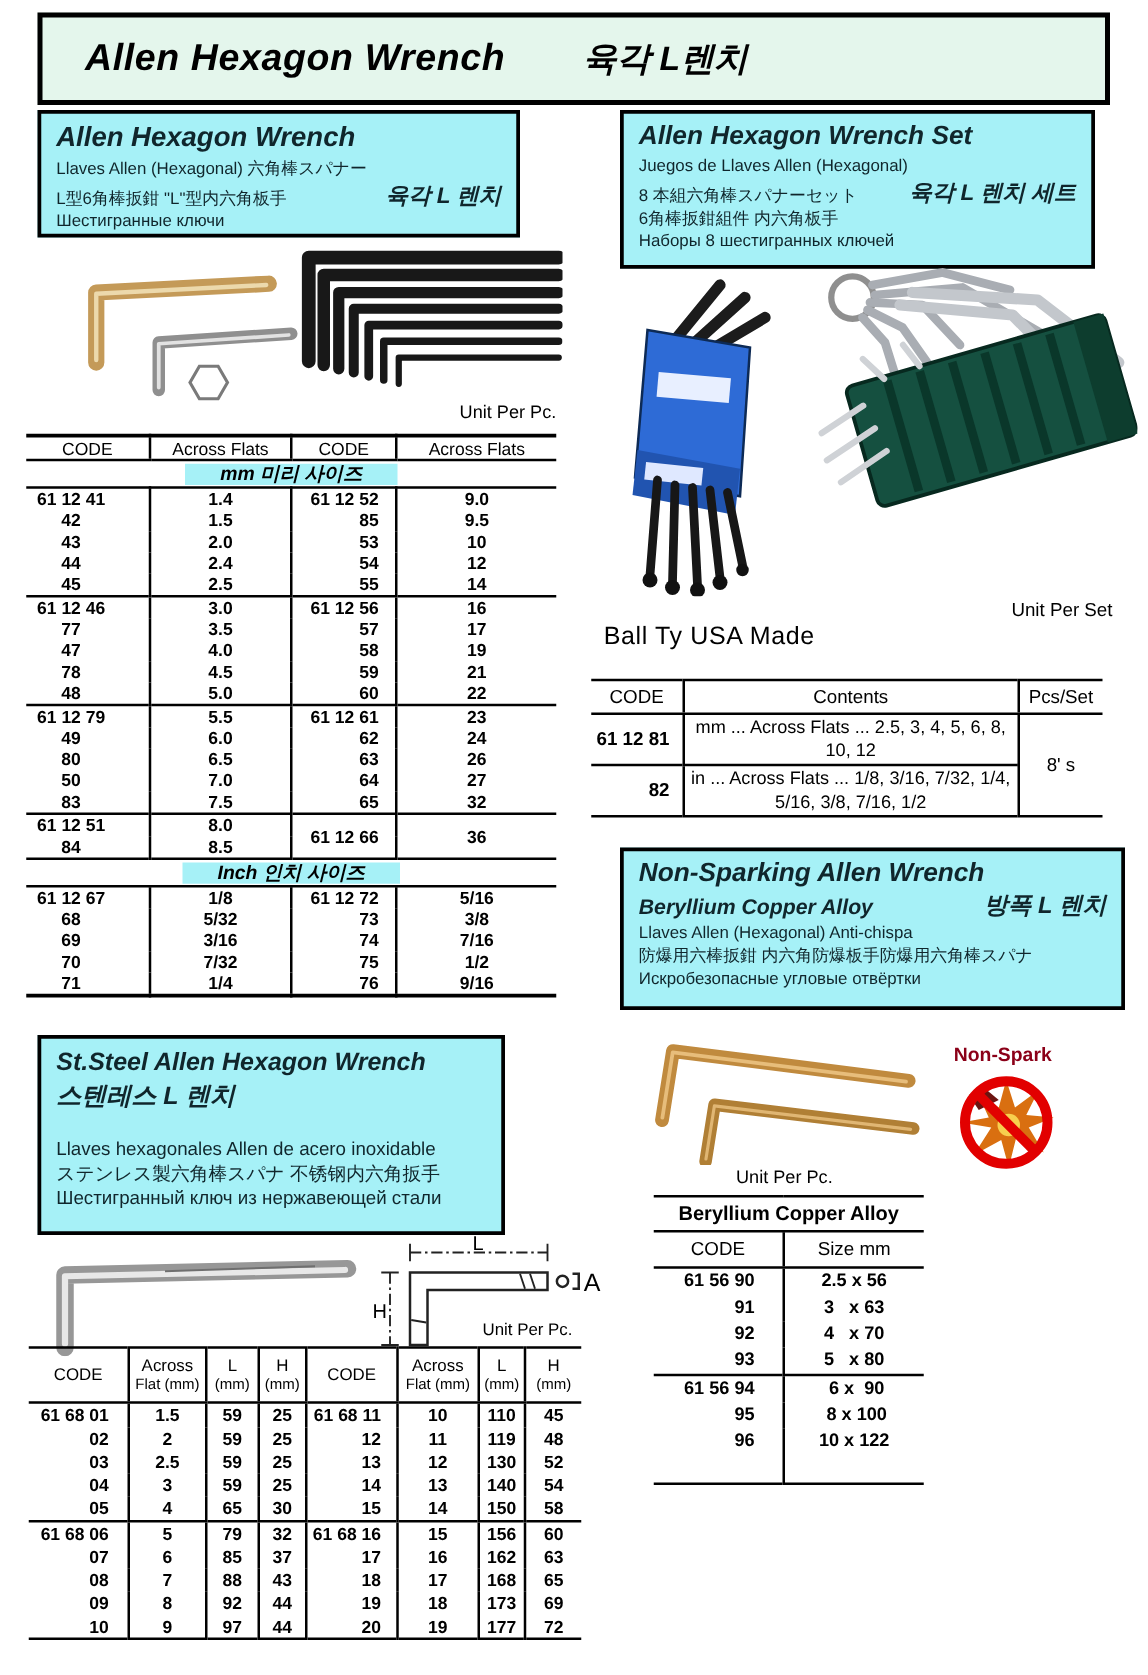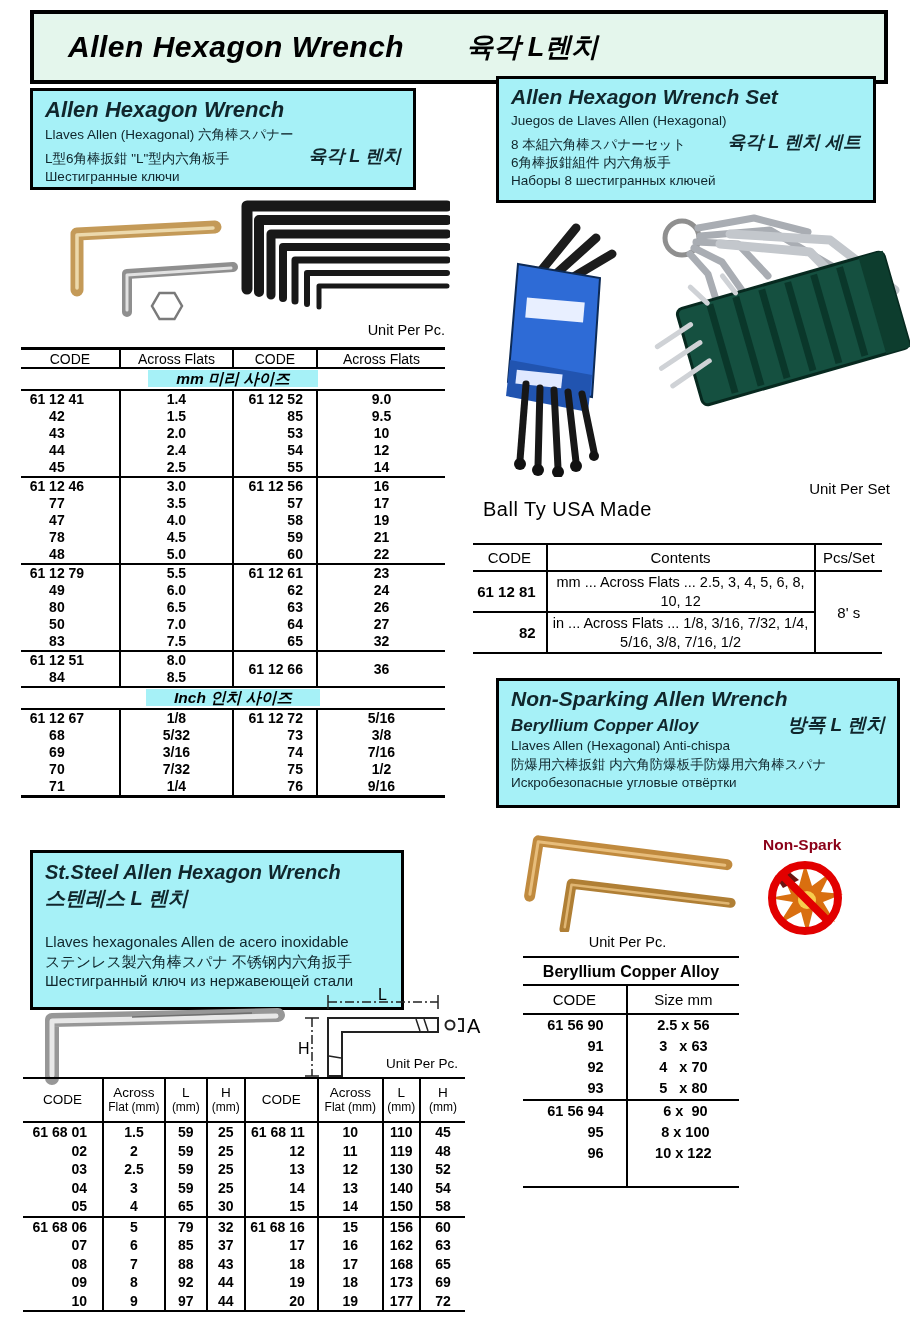--- a/index.html
+++ b/index.html
@@ -20,23 +20,23 @@
   
   .cyanbox{
     box-sizing:border-box;border:3px solid #000;background:#a6f1f7;
     padding:5px 12px 4px 12px;color:#10262c;
   }
   .cyanbox .title{font-size:22px;font-weight:bold;font-style:italic;margin:1px 0 3px 0;}
   .cyanbox .ln{font-size:13.5px;line-height:1.34;}
   .cyanbox .ko-accent{font-size:18px;font-weight:bold;font-style:italic;white-space:nowrap;}
   .row-flex{display:flex;justify-content:space-between;align-items:flex-end;}
   #product-box{left:30px;top:88px;width:386px;height:102px;}
-  #set-box{left:496px;top:76px;width:380px;height:127px;}
+  #set-box{left:496px;top:88px;width:380px;height:127px;}
   #set-box .title{font-size:21px;}
-  #steel-box{left:30px;top:850px;width:374px;height:160px;padding-top:7px;}
+  #steel-box{left:30px;top:828px;width:374px;height:160px;padding-top:7px;}
   #steel-box .title{font-size:20px;margin-bottom:0;}
   #steel-box .ko-line{font-size:20px;font-weight:bold;font-style:italic;margin:1px 0 20px 0;}
   #steel-box .ln{font-size:15px;line-height:1.3;}
   #nonspark-box{left:496px;top:678px;width:404px;height:130px;}
   #nonspark-box .title{font-size:21px;margin-bottom:1px;}
   #nonspark-box .subtitle{font-size:17px;font-weight:bold;font-style:italic;}
   #nonspark-box .ko-accent{font-size:19px;}
   
   .unitlabel{font-size:14.5px;}
   #upp1{left:20px;top:322px;width:425px;text-align:right;}

